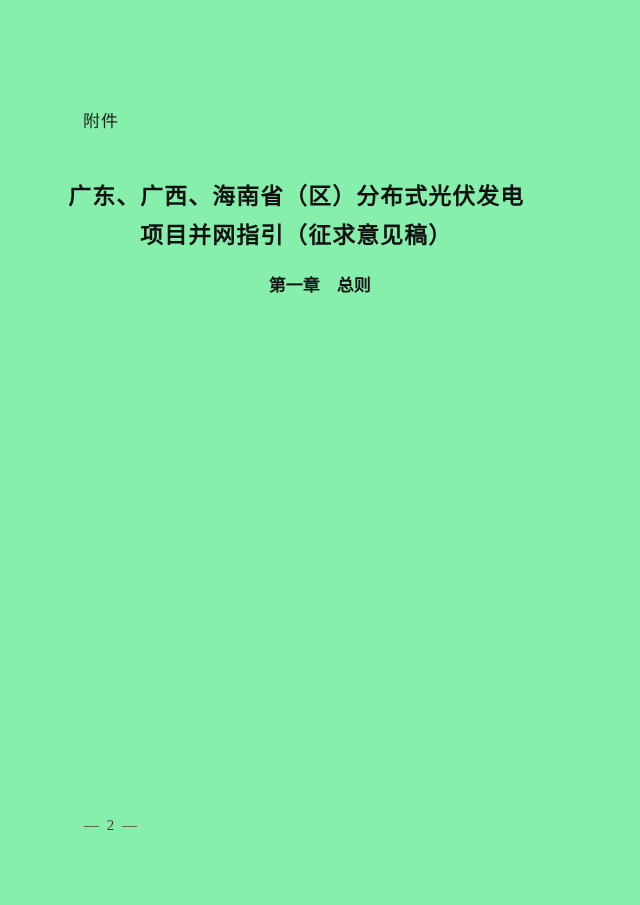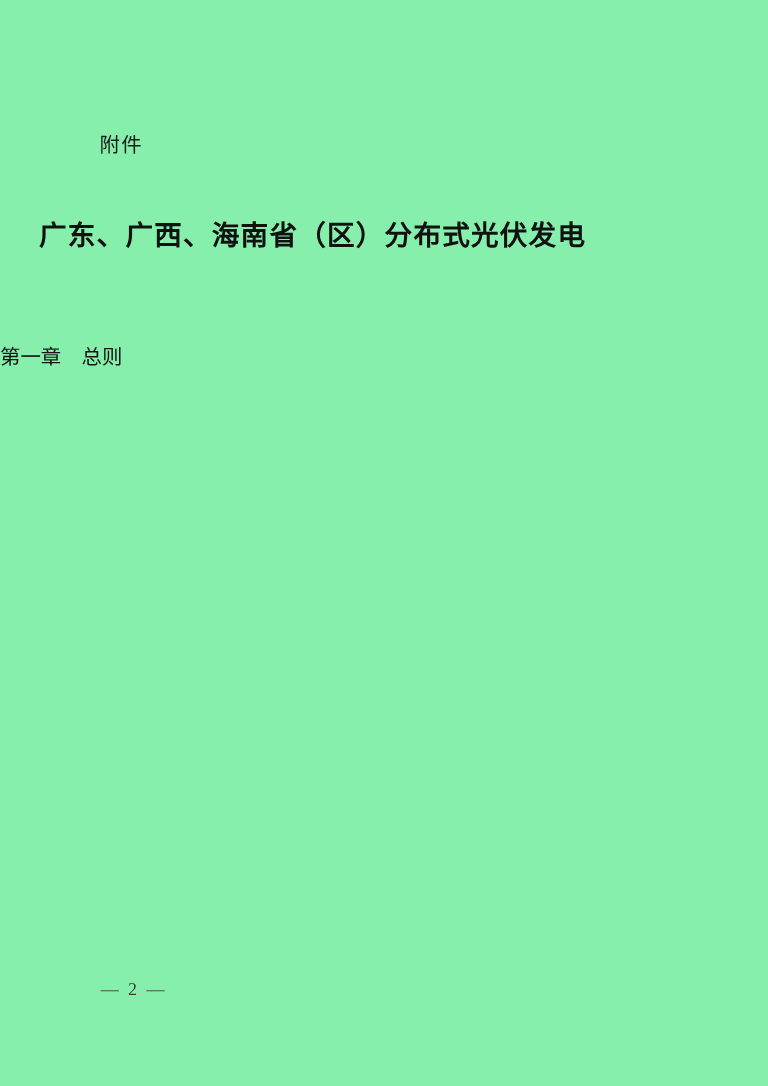--- a/index.html
+++ b/index.html
@@ -35,32 +35,34 @@
     left: 0;
     top: 177px;
     width: 521px;
     margin: 0;
     text-align: center;
     font-weight: 700;
     font-size: 23px;
     line-height: 39px;
     letter-spacing: 1px;
     color: #111111;
+    padding-left: 36px;
   }
   .doc-title .title-line {
     display: block;
   }
   .chapter-heading {
     position: absolute;
     left: 0;
-    top: 287px;
+    top: 275px;
     width: 640px;
     margin: 0;
+    text-align: center;
     font-family: "Liberation Sans", "DejaVu Sans", sans-serif;
-    font-weight: 400;
+    font-weight: 700;
     font-size: 17px;
     line-height: 22px;
     color: #141414;
   }
   .content {
     position: absolute;
     left: 84px;
     top: 317px;
     width: 473px;
   }
@@ -91,20 +93,21 @@
 </style>
 </head>
 <body>
 
 <div class="page">
 
   <div class="attachment">附件</div>
 
   <h1 class="doc-title">
     <span class="title-line">广东、广西、海南省（区）分布式光伏发电</span>
+    <span class="title-line">项目并网指引（征求意见稿）</span>
   </h1>
 
   <h2 class="chapter-heading">第一章　总则</h2>
 
   <div class="content">
   </div>
 
   <div class="page-footer">— 2 —</div>
 
 </div>

